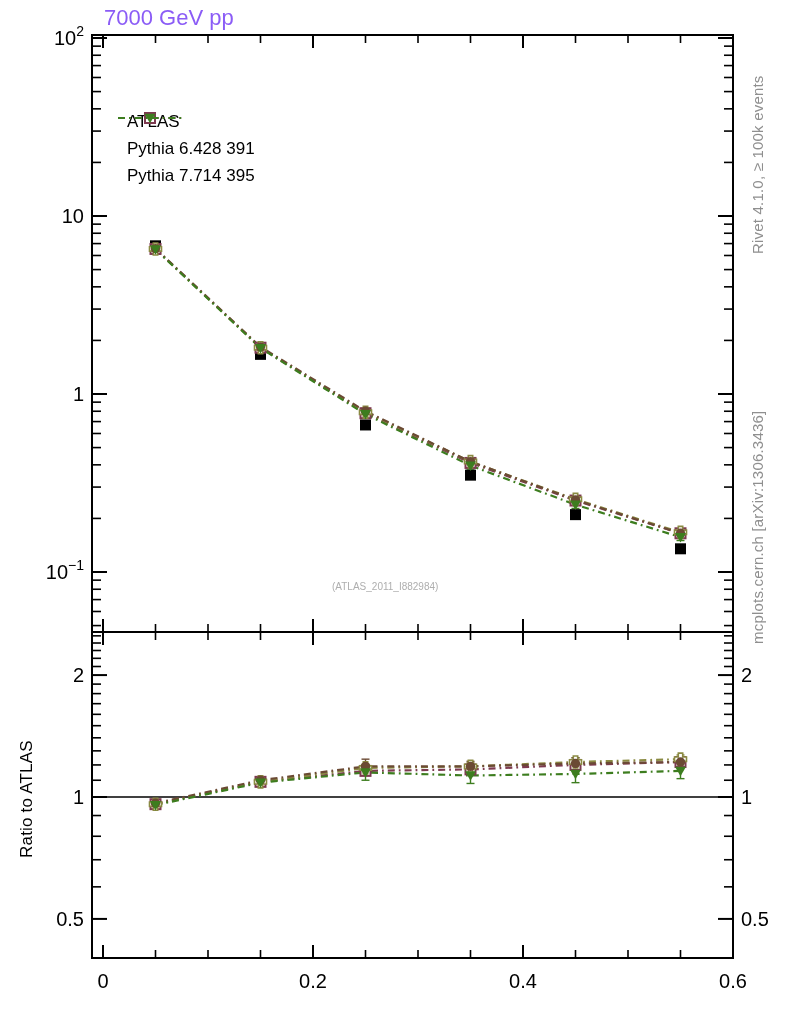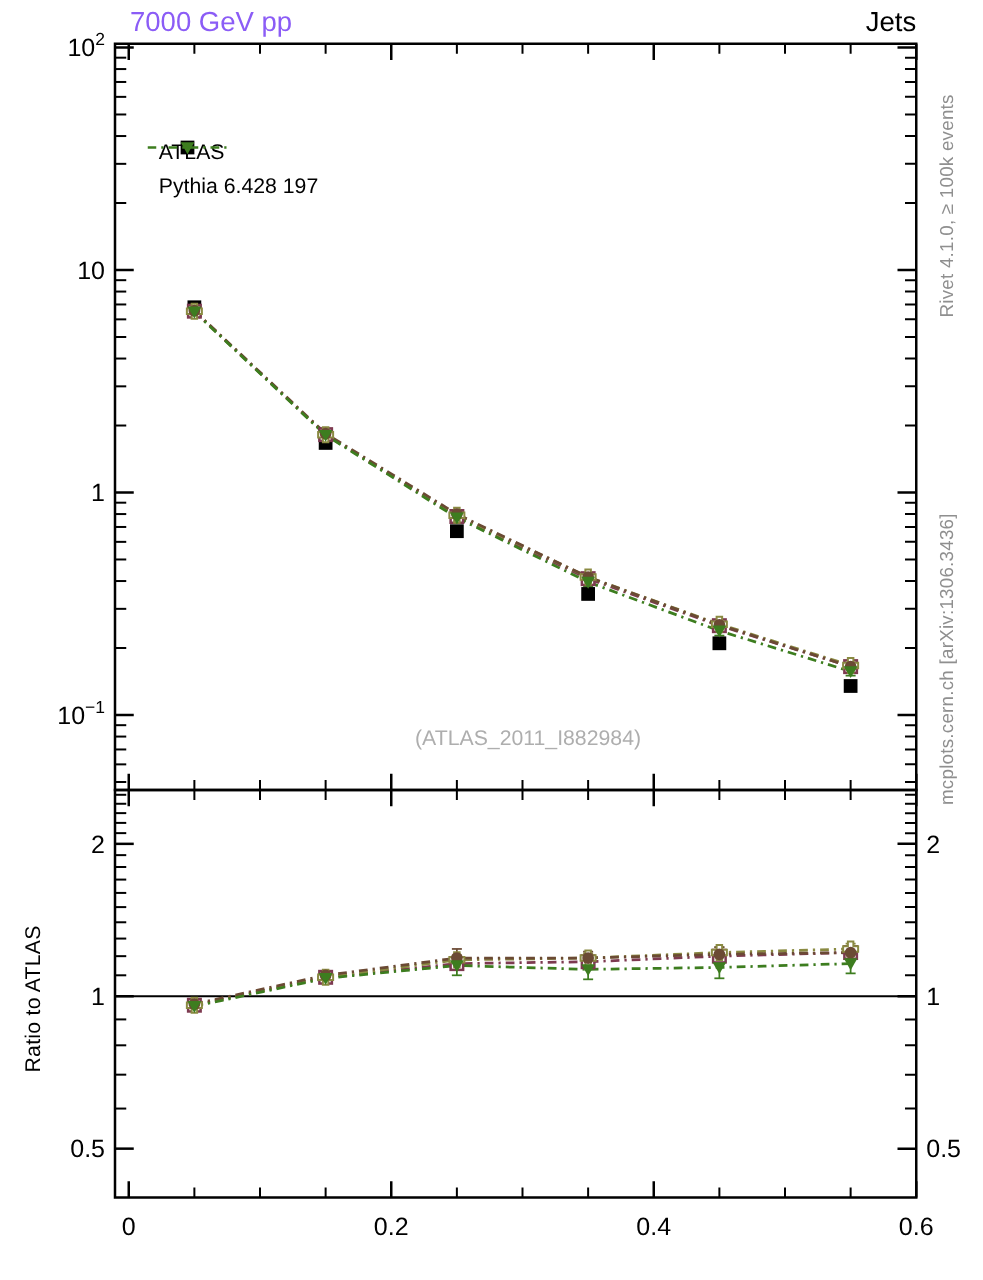--- a/index.html
+++ b/index.html
@@ -6,21 +6,21 @@
   .canvas{position:relative;width:775px;height:1024px;background:#ffffff;
           font-family:"Liberation Sans",sans-serif;overflow:hidden;text-decoration:underline;}
   .canvas svg{position:absolute;left:0;top:0;}
   .title-left{position:absolute;left:104px;top:5px;font-size:22px;color:#8b5cf6;white-space:nowrap;}
   .title-right{position:absolute;left:583px;top:5px;width:150px;text-align:right;font-size:22px;color:#000;}
   .vtext{position:absolute;writing-mode:vertical-rl;transform:rotate(180deg);
          white-space:nowrap;letter-spacing:0.2px;}
   .rivet-note{left:749px;top:36px;height:218px;font-size:15px;color:#8f8f8f;}
   .mcplots-note{left:749px;top:348px;height:296px;font-size:15px;color:#8f8f8f;}
   .ratio-ylabel{left:17px;top:726px;height:132px;font-size:17px;color:#000;}
-  .watermark{position:absolute;left:332px;top:581px;font-size:17px;color:#aeaeae;white-space:nowrap;text-align:right;}
+  .watermark{position:absolute;left:332px;top:581px;font-size:10px;color:#aeaeae;white-space:nowrap;text-align:right;}
   .legend{position:absolute;left:118px;top:108px;}
   .legend-row{display:flex;align-items:center;height:27px;}
   .legend-row span{font-size:17px;color:#000;margin-left:9px;white-space:nowrap;}
 </style>
 </head>
 <body>
 
 <div class="canvas">
   <svg id="figure-svg" width="786" height="1024" viewBox="0 0 786 1024">
       <rect x="92" y="35" width="641" height="597" fill="none" stroke="#000" stroke-width="2"></rect>
@@ -424,37 +424,45 @@
         <path d="M360,768.2173746567872 L371,768.2173746567872 L365.5,777.7173746567872 Z" fill="#3d7d1f"></path>
         <path d="M465,461.41025690525885 L476,461.41025690525885 L470.5,470.91025690525885 Z" fill="#3d7d1f"></path>
         <path d="M465,771.303230389215 L476,771.303230389215 L470.5,780.803230389215 Z" fill="#3d7d1f"></path>
         <path d="M570,500.4451736312315 L581,500.4451736312315 L575.5,509.9451736312315 Z" fill="#3d7d1f"></path>
         <path d="M570,769.7535352087285 L581,769.7535352087285 L575.5,779.2535352087285 Z" fill="#3d7d1f"></path>
         <path d="M675,532.9298618711563 L686,532.9298618711563 L680.5,542.4298618711563 Z" fill="#3d7d1f"></path>
         <path d="M675,766.6945143630979 L686,766.6945143630979 L680.5,776.1945143630979 Z" fill="#3d7d1f"></path>
       </g>
     </svg>
   <div class="title-left">7000 GeV pp</div>
-  <div class="title-right">Jets</div>
   <div class="vtext rivet-note">Rivet 4.1.0, ≥ 100k events</div>
   <div class="vtext mcplots-note">mcplots.cern.ch [arXiv:1306.3436]</div>
   <div class="vtext ratio-ylabel">Ratio to ATLAS</div>
   <div class="watermark">(ATLAS_2011_I882984)</div>
   <div class="legend" id="legend">
       <div class="legend-row">
         <svg width="64" height="20">
           <g>
             <rect x="26.5" y="4.5" width="11" height="11" fill="#000000"></rect>
           </g>
         </svg>
         <span>ATLAS</span>
       </div>
       <div class="legend-row">
         <svg width="64" height="20">
+          <line x1="0" y1="10" x2="64" y2="10" stroke="#7d3a50" stroke-width="2" stroke-dasharray="7 4 1.8 4"></line>
+          <g>
+            <rect x="27" y="5" width="10" height="10" fill="#fff" stroke="#7d3a50" stroke-width="2"></rect>
+          </g>
+        </svg>
+        <span>Pythia 6.428 391</span>
+      </div>
+      <div class="legend-row">
+        <svg width="64" height="20">
           <line x1="0" y1="10" x2="64" y2="10" stroke="#3d7d1f" stroke-width="2" stroke-dasharray="7 4 1.8 4"></line>
           <g>
             <path d="M26.5,5.8 L37.5,5.8 L32,15.3 Z" fill="#3d7d1f"></path>
           </g>
         </svg>
-        <span>Pythia 6.428 197</span>
+        <span>Pythia 7.714 395</span>
       </div>
     </div>
 </div>
 
 </body></html>

